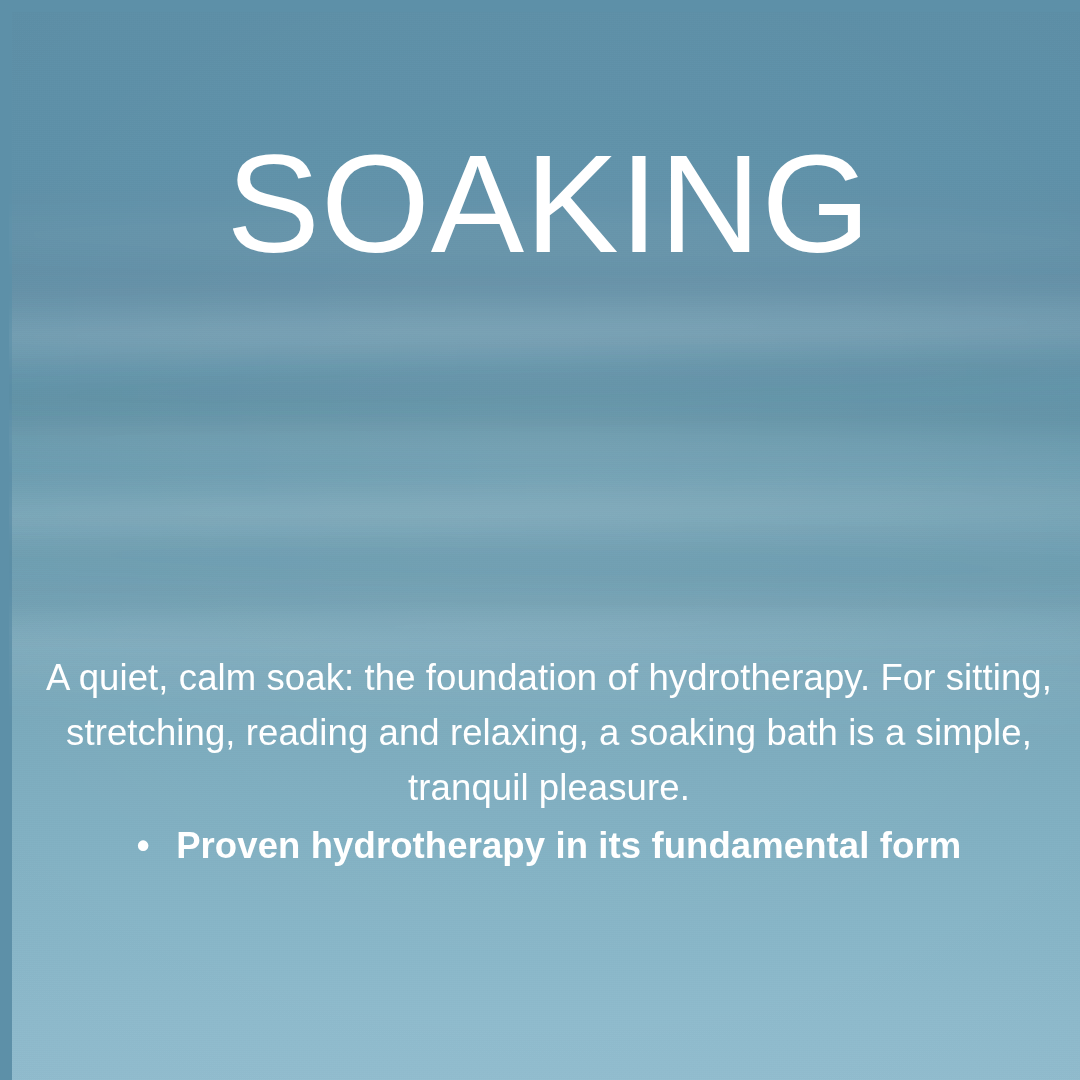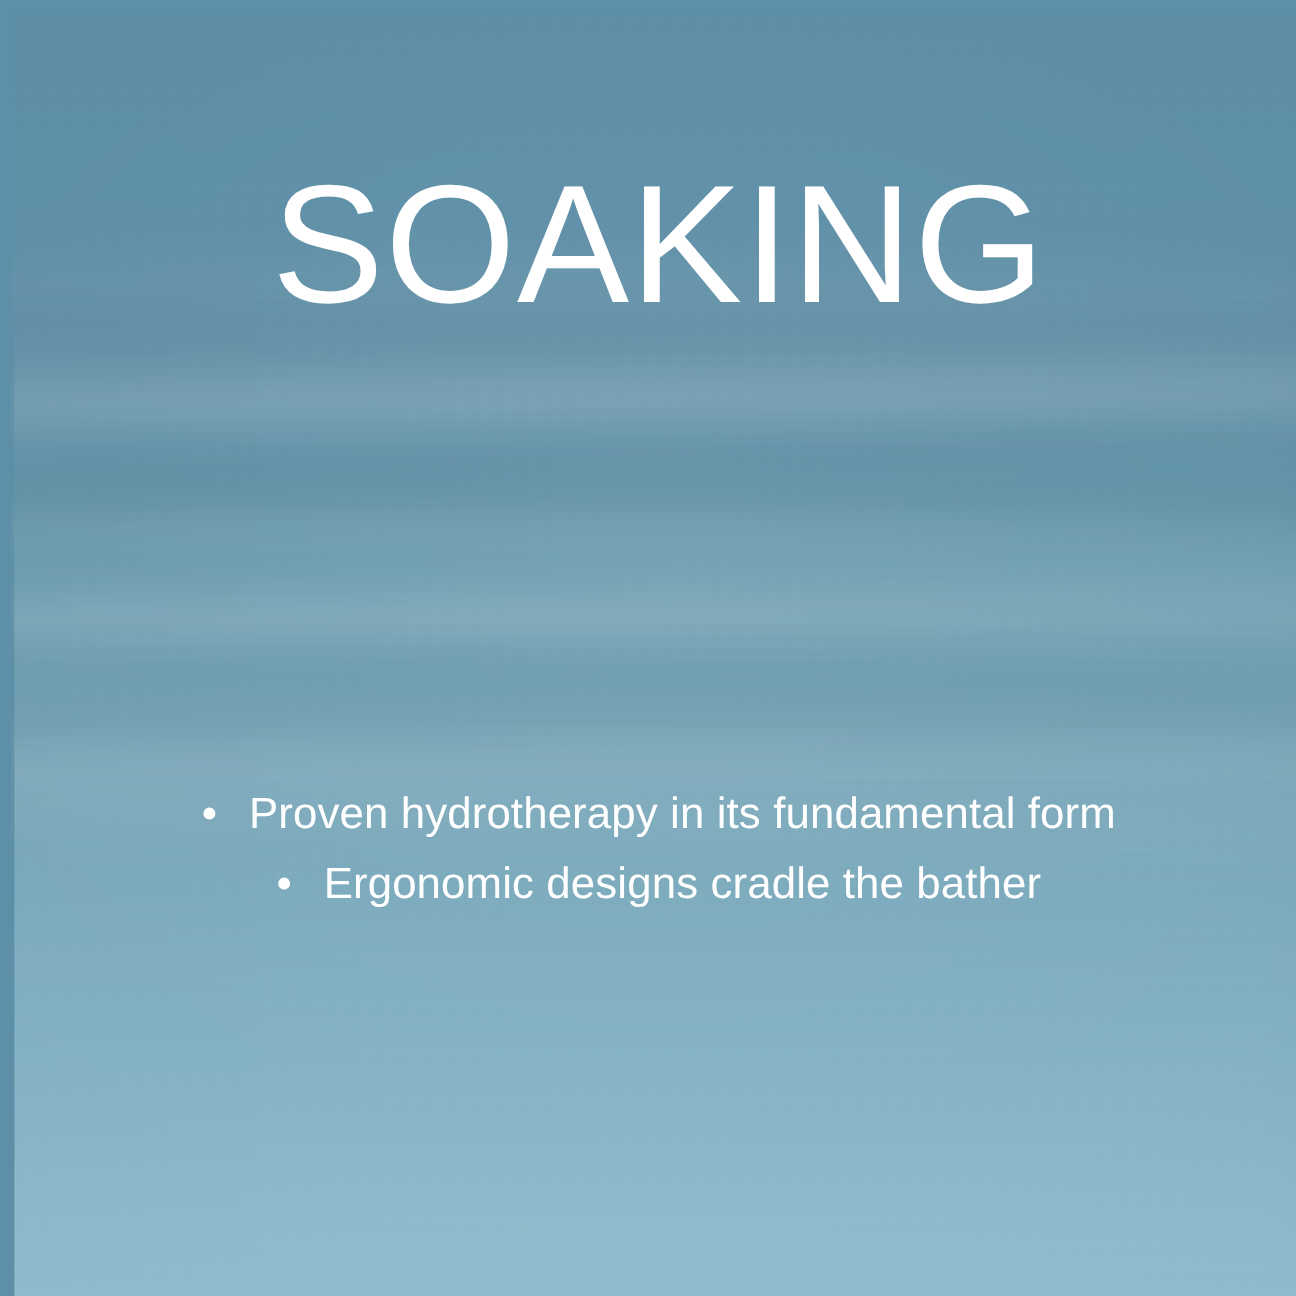--- a/index.html
+++ b/index.html
@@ -116,21 +116,21 @@
     text-align:center;
     color:#ffffff;
     font-size:36.5px;
     font-weight:400;
     line-height:55px;
     letter-spacing:0.1px;
   }
 
   .paragraph { display:block; }
 
-  .bullet-list { list-style:none; display:block; }
+  .bullet-list { list-style:none; display:block;font-weight:bold; }
   .bullet-item { display:block; white-space:nowrap; }
 </style>
 </head>
 <body>
 
 <div id="card">
 
   <div class="bg-base"></div>
   <div class="bg-ripples"></div>
 
@@ -145,27 +145,24 @@
 
   <div class="bg-grain"></div>
   <div class="bg-vignette"></div>
 
   <div class="content">
 
     <h1 class="title">SOAKING</h1>
 
     <div class="body-block">
 
+      <p class="paragraph">A quiet, calm soak: the foundation of hydrotherapy. For sitting, stretching, reading and relaxing, a soaking bath is a simple, tranquil pleasure.</p>
 
       <ul class="bullet-list">
         <li class="bullet-item">
           <span>•&nbsp;</span>
           <span>Proven hydrotherapy in its fundamental form</span>
-        </li>
-        <li class="bullet-item">
-          <span>•&nbsp;</span>
-          <span>Ergonomic designs cradle the bather</span>
         </li>
       </ul>
 
     </div>
   </div>
 </div>
 
 </body></html>

